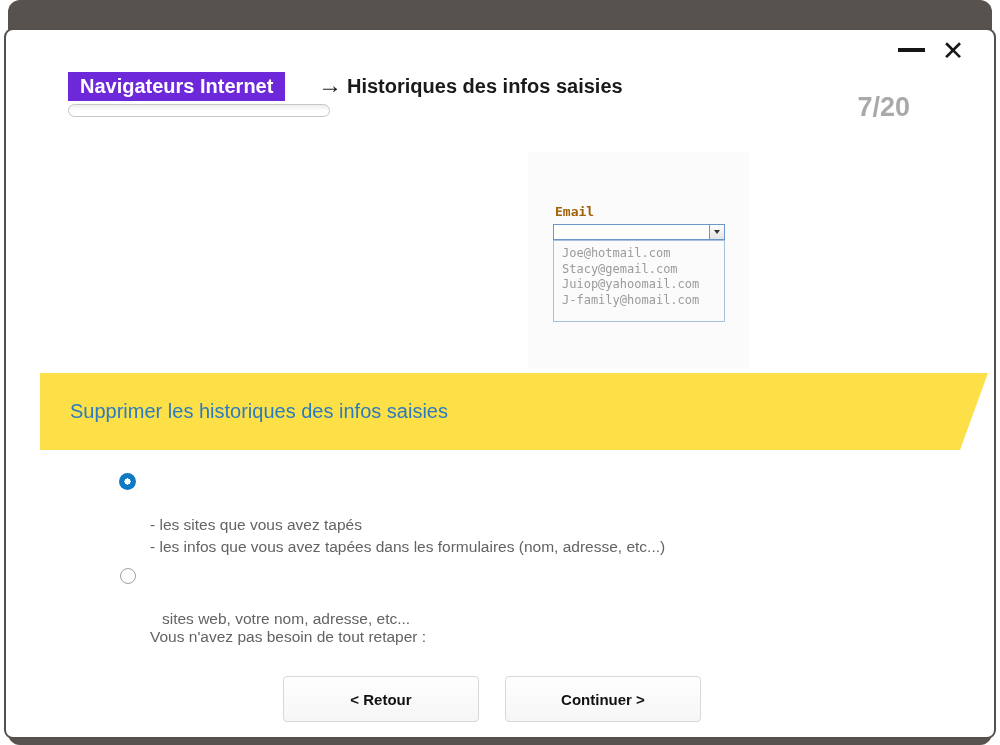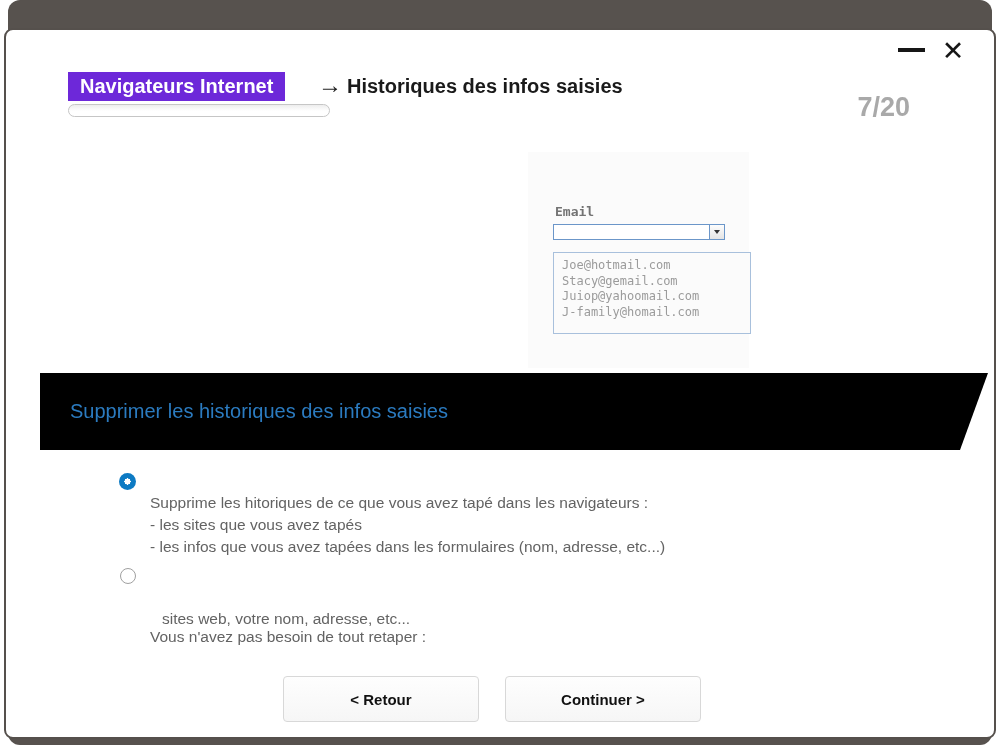--- a/index.html
+++ b/index.html
@@ -26,35 +26,35 @@
                font-size:20px; font-weight:bold; line-height:29px; padding:0 12px; white-space:nowrap; }
   .head-arrow { position:absolute; left:312px; top:41px; font-size:24px; font-weight:bold; color:#1a1a1a; }
   .page-title { position:absolute; left:341px; top:45px; font-size:20px; font-weight:bold; color:#1a1a1a; white-space:nowrap;text-align:center; }
   .progress { position:absolute; left:62px; top:74px; width:262px; height:13px; border:1px solid #c6c6c6;
               border-radius:7px; background:linear-gradient(#ededed, #ffffff 55%); }
   .step-counter { position:absolute; right:84px; top:62px; font-size:27px; font-weight:bold; color:#a9a9a9; }
 
   
   .illus { position:absolute; left:522px; top:122px; width:221px; height:216px; background:#fbfbfb; }
   .illus-label { position:absolute; left:27px; top:52px; font-family:"DejaVu Sans Mono", monospace;
-                 font-size:13px; font-weight:bold; color:#737373; }
+                 font-size:13px; font-weight:bold; color:#a16207; }
   .combo { position:absolute; left:25px; top:72px; width:172px; height:16px; border:1px solid #6b96c9;
            background:#ffffff; display:flex; }
   .combo-field { flex:1; }
   .combo-btn { width:15px; background:linear-gradient(#fdfdfd,#e4e4e4); border-left:1px solid #6b96c9;
                display:flex; align-items:center; justify-content:center; }
   .combo-caret { width:0; height:0; border-left:3.5px solid transparent; border-right:3.5px solid transparent;
                  border-top:4.5px solid #333333; }
-  .combo-list { position:absolute; left:25px; top:88px; width:198px; height:82px; border:1px solid #a8c0dc;
-                background:#fbfbfb; padding:5px 0 0 8px;margin-top:12px; }
+  .combo-list { position:absolute; left:25px; top:88px; width:172px; height:82px; border:1px solid #a8c0dc;
+                background:#fbfbfb; padding:5px 0 0 8px; }
   .combo-item { font-family:"DejaVu Sans Mono", monospace; font-size:12px; color:#9b9b9b;
                 line-height:15.5px; white-space:nowrap; }
 
   
-  .banner { position:absolute; left:34px; top:343px; width:948px; height:77px; background:#000000;
+  .banner { position:absolute; left:34px; top:343px; width:948px; height:77px; background:#fde047;
             clip-path:polygon(0 0, 100% 0, calc(100% - 28px) 100%, 0 100%);
             display:flex; align-items:center; padding-left:30px; }
   .banner-text { font-size:20px; color:#2b7bc0; }
 
   
   .radio { position:absolute; width:17px; height:17px; border-radius:50%; cursor:pointer; }
   .radio-selected { background:radial-gradient(circle, #ffffff 0 3px, #0d7ac3 3.2px 8.5px); }
   .radio-empty { width:16px; height:16px; border:1.5px solid #a0a0a0; background:#ffffff; }
   .opt-label { position:absolute; left:144px; font-size:20px; color:#111111; white-space:nowrap; cursor:pointer; }
   .opt-label b { font-weight:bold; }
@@ -102,21 +102,20 @@
         <div class="combo-item">Juiop@yahoomail.com</div>
         <div class="combo-item">J-family@homail.com</div>
       </div>
     </div>
 
     <div class="banner">
       <span class="banner-text">Supprimer les historiques des infos saisies</span>
     </div>
 
     <div class="radio radio-selected" style="left:113px; top:443px;"></div>
-    <div class="opt-desc" style="top:462px;">Supprime les hitoriques de ce que vous avez tapé dans les navigateurs :</div>
     <div class="opt-desc" style="top:484px;">- les sites que vous avez tapés</div>
     <div class="opt-desc" style="top:506px;">- les infos que vous avez tapées dans les formulaires (nom, adresse, etc...)</div>
 
     <div class="radio radio-empty" style="left:114px; top:538px;"></div>
     <div class="opt-desc" style="top:556px;margin-top:40px;">Vous n'avez pas besoin de tout retaper :</div>
     <div class="opt-desc" style="top:578px;margin-left:12px;">sites web, votre nom, adresse, etc...</div>
 
     <button class="nav-btn btn-back">&lt; Retour</button>
     <button class="nav-btn btn-next">Continuer &gt;</button>
 

